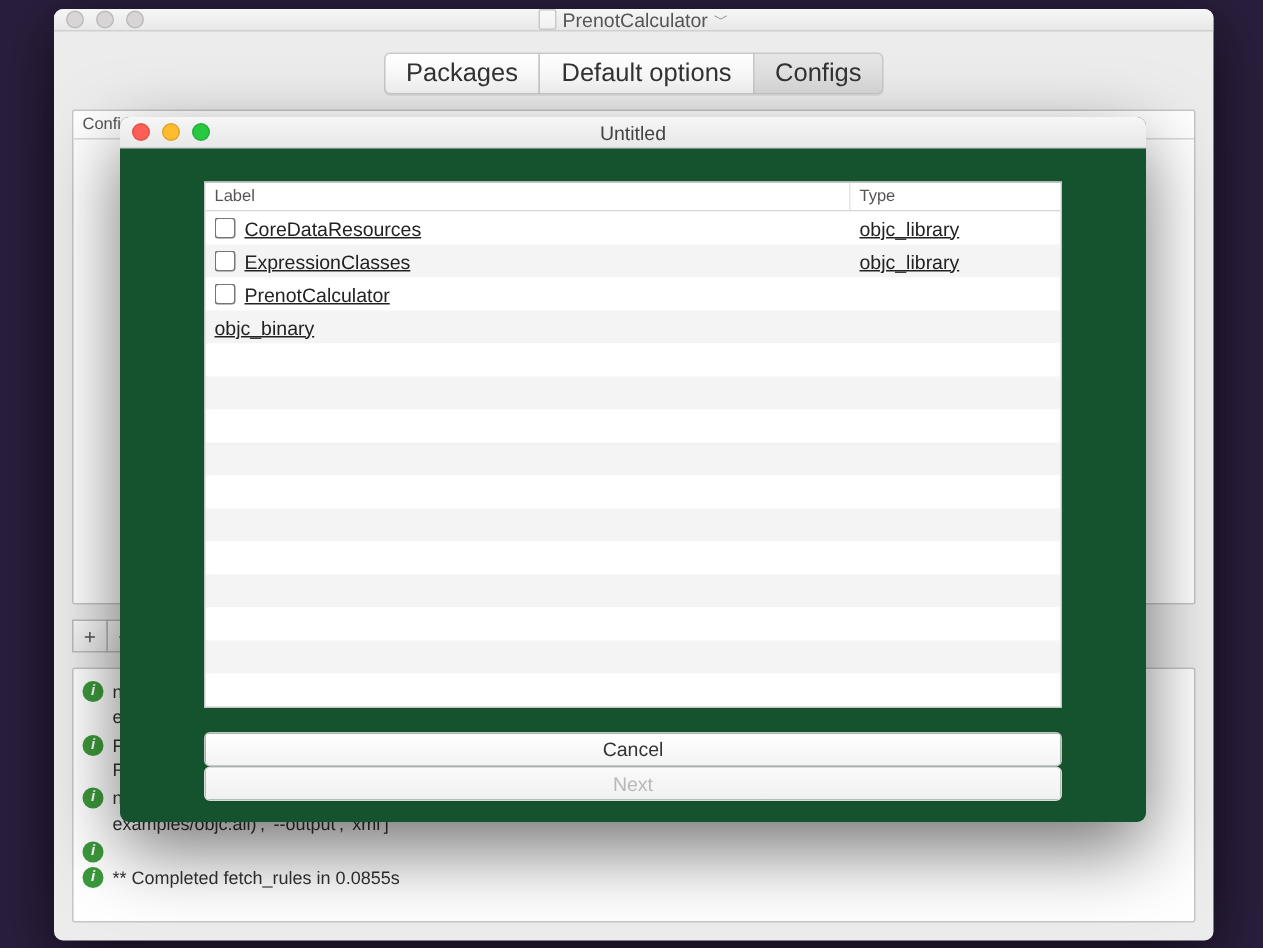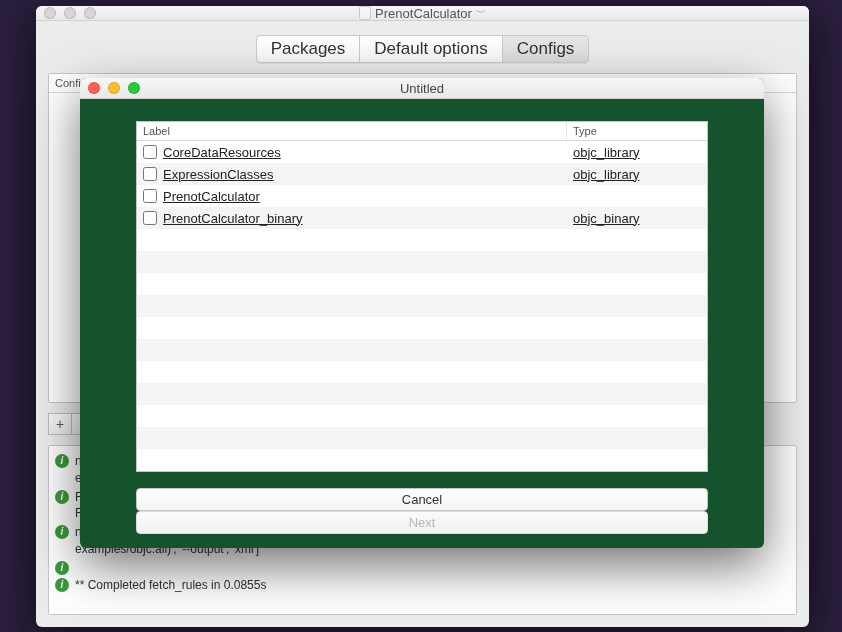--- a/index.html
+++ b/index.html
@@ -348,24 +348,20 @@
           </div>
           <div class="cell type">objc_library</div>
         </div>
         <div class="row">
           <div class="cell label">
             <input type="checkbox" style="">
             <span>PrenotCalculator</span>
           </div>
         </div>
         <div class="row">
-          <div class="cell label">
-            <input type="checkbox" style="">
-            <span>PrenotCalculator_binary</span>
-          </div>
           <div class="cell type">objc_binary</div>
         </div>
         <div class="row empty-row"></div>
         <div class="row empty-row"></div>
         <div class="row empty-row"></div>
         <div class="row empty-row"></div>
         <div class="row empty-row"></div>
         <div class="row empty-row"></div>
         <div class="row empty-row"></div>
         <div class="row empty-row"></div>

